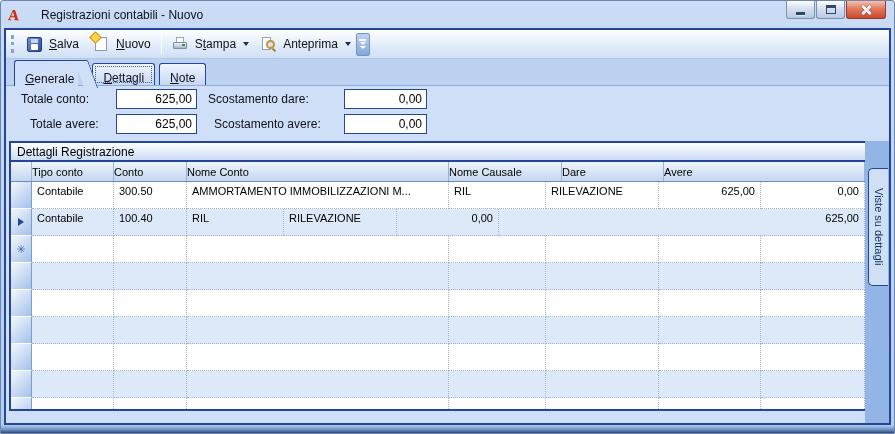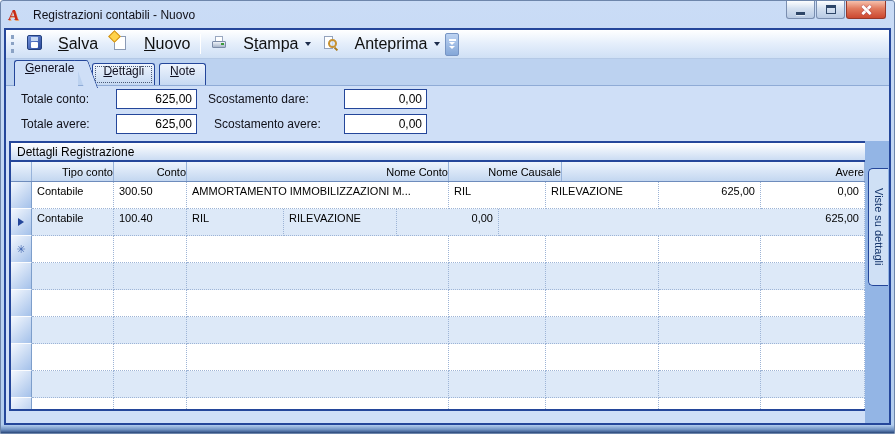--- a/index.html
+++ b/index.html
@@ -5,21 +5,21 @@
   * { box-sizing: border-box; margin: 0; padding: 0; }
   body { background:#fff; font-family:"Liberation Sans", sans-serif; }
 
   .window{position:relative;width:895px;height:434px;background:linear-gradient(#cadcf6,#b2cdee);
     border:1px solid #6e86ab;border-radius:3px 3px 0 0;overflow:hidden}
 
   
   .titlebar{position:absolute;top:0;left:0;right:0;height:27px;display:flex;align-items:center;padding:2px 6px 0 7px}
   .app-icon{width:17px;height:17px;font:900 15px/17px "Liberation Serif",serif;color:#c72a18;
     text-shadow:1px 1px 0 #e8a270;flex:none;transform:skewX(-4deg)}
-  .title-text{margin-left:8px;font-size:12px;color:#101018;padding-bottom:2px}
+  .title-text{margin-left:16px;font-size:12px;color:#101018;padding-bottom:2px}
   .winbtns{position:absolute;top:0;right:8px;display:flex}
   .wbtn{width:29px;height:18px;margin-left:1px;border:1px solid #7a8eb0;border-top:none;
     background:linear-gradient(#fdfeff,#d4e0f0 45%,#b8cae4);border-radius:0 0 3px 3px;
     display:flex;align-items:center;justify-content:center}
   .wbtn-close{background:linear-gradient(#f6c0ac,#e07a5e 45%,#cc4830);border-color:#96382a;width:40px}
   .glyph-min{width:9px;height:3px;background:#2e4668;margin-top:7px;box-shadow:0 1px 0 #fff8}
   .glyph-restore{width:10px;height:9px;border:1px solid #2e4668;border-top:3px solid #2e4668;background:transparent}
   .glyph-close{position:relative;width:12px;height:12px}
   .glyph-close::before,.glyph-close::after{content:'';position:absolute;left:5px;top:0;width:3px;height:12px;
     background:#fff;border-radius:1px;box-shadow:0 0 1px #802}
@@ -28,21 +28,21 @@
 
   
   .client{position:absolute;left:3px;right:3px;top:27px;bottom:8px;border:2px solid #24469a;background:#cfdff7;overflow:hidden}
   .bottom-frame{position:absolute;left:0;right:0;bottom:0;height:8px;
     background:linear-gradient(#b2cdee,#7495c4 55%,#3c5c90 90%,#27436e)}
 
   
   .toolbar{position:absolute;top:0;left:0;right:0;height:29px;display:flex;align-items:center;padding:2px 2px;
     background:linear-gradient(#ffffff,#e4eefb 50%,#cfe0f5);border-bottom:1px solid #b4c9e6}
   .grip{width:0;height:18px;border-left:3px dotted #8aa2c4;margin:0 5px 0 3px}
-  .tbtn{display:flex;gap:16px;padding:3px 7px;font-size:16px;color:#101010;border-radius:2px}
+  .tbtn{display:flex;align-items:center;gap:7px;padding:3px 7px;font-size:12px;color:#101010;border-radius:2px}
   .u{text-decoration:underline}
   .tsep{width:1px;height:20px;background:#a6bad6;border-right:1px solid #fff;margin:0 3px}
   .dd{width:0;height:0;border-left:3px solid transparent;border-right:3px solid transparent;
     border-top:4px solid #1c2c4c;margin:0 4px 0 0}
   .toolbar-overflow{width:14px;height:23px;margin-left:1px;background:linear-gradient(#bdd3f2,#84a7d8);
     border:1px solid #7795c4;border-radius:2px;display:flex;flex-direction:column;align-items:center;justify-content:center;gap:1px}
   .toolbar-overflow .bar{width:7px;height:2px;background:#fff}
   .toolbar-overflow .tri{width:0;height:0;border-left:3px solid transparent;border-right:3px solid transparent;border-top:3px solid #fff}
 
   .ic{width:16px;height:16px;position:relative;flex:none}
@@ -58,42 +58,42 @@
     background:linear-gradient(#eef2f8,#a8b6ca)}
   .ic-print .pdot{position:absolute;right:3px;top:8px;width:3px;height:2px;background:#3a9a3a}
   .ic-preview .page{position:absolute;left:2px;top:1px;width:9px;height:13px;background:#fff;border:1px solid #93a2bc}
   .ic-preview .lens{position:absolute;right:1px;bottom:3px;width:9px;height:9px;border:2px solid #c79130;border-radius:50%;
     background:rgba(214,230,250,.75)}
   .ic-preview .handle{position:absolute;right:0;bottom:1px;width:4px;height:2px;background:#a8781c;transform:rotate(45deg)}
 
   
   .tabstrip{position:absolute;top:29px;left:0;right:0;height:27px;background:#bcd2f0;
     border-bottom:1px solid #8fabd6;display:flex;align-items:flex-end;padding-left:8px}
-  .tab{position:relative;height:22px;display:flex;align-items:flex-start;padding:0 10px;font-size:12px;color:#101020;
+  .tab{position:relative;height:22px;display:flex;align-items:flex-end;padding:0 10px;font-size:12px;color:#101020;
     border:1px solid #24469a;border-bottom:none;border-radius:3px 3px 0 0;
     background:linear-gradient(#eef4fd,#c6d9f2);margin-right:4px}
   .tab-generale{height:26px;background:#cfdff7;z-index:2;border-right:none;border-radius:3px 0 0 0;
     margin-bottom:-1px;padding-right:4px;margin-right:14px}
   .tab-generale::after{content:'';position:absolute;top:-1px;right:-10px;width:13px;height:27px;background:#cfdff7;
     border-top:1px solid #24469a;border-right:1px solid #24469a;transform:skewX(20deg);transform-origin:0 0;border-radius:0 2px 0 0}
   .tab-focus::before{content:'';position:absolute;inset:2px;border:1px dotted #4a5a78}
 
   
   .field-label{position:absolute;font-size:12px;color:#101018;white-space:nowrap}
   .field-input{position:absolute;height:20px;border:1px solid #24469a;background:#fff;
     font:12px "Liberation Sans",sans-serif;text-align:right;padding:0 4px;color:#000}
 
   
   .grid{position:absolute;left:3px;top:111px;width:858px;height:270px;border:2px solid #24469a;
     background:#fff;display:flex;flex-direction:column}
   .grid-caption{flex:none;height:19px;background:linear-gradient(#ffffff,#cbdcf3);font-size:12px;color:#000;
     padding:2px 0 0 6px;border-bottom:2px solid #24469a}
   .grid-header{flex:none;height:20px;display:flex;background:linear-gradient(#eef4fd,#c3d7f0);
     border-bottom:1px solid #6e8cbc;font-size:11px;color:#000}
-  .hc{padding-top:4px;text-align:right;border-right:1px solid #98b3da;white-space:nowrap;overflow:hidden}
+  .hc{padding-top:4px;text-align:left;border-right:1px solid #98b3da;white-space:nowrap;overflow:hidden}
   .grid-rows{flex:1;overflow:hidden;background:#fff}
   .grow{display:flex;height:27px}
   .grow:nth-child(even){background:#dde9f8}
   .gc{font-size:11px;padding:3px 5px 0;border-right:1px dotted #9db4d6;border-bottom:1px dotted #9db4d6;
     white-space:nowrap;overflow:hidden;color:#000}
   .sel{padding:0;border-right:1px solid #7d9ecb;border-bottom:1px solid #fbfcfe;
     background:linear-gradient(135deg,#f4f8fe,#a4c1ea);display:flex;align-items:center;justify-content:center}
   .c-sel{width:21px;flex:none}.c-tipo{width:82px;flex:none}.c-conto{width:73px;flex:none}
   .c-nome{width:262px;flex:none}.c-caus{width:97px;flex:none}.c-ncaus{width:113px;flex:none}
   .c-dare{width:102px;flex:none}.c-avere{flex:1}
@@ -176,33 +176,34 @@
       </div>
       <div class="tab">
         <span><span class="u">N</span><span>ote</span></span>
       </div>
     </div>
 
     <div class="field-label" style="left:15px;top:62px">Totale conto:</div>
     <input class="field-input" style="left: 110px; top: 59px; width: 81px;" value="625,00">
     <div class="field-label" style="left:202px;top:62px">Scostamento dare:</div>
     <input class="field-input" style="left: 338px; top: 59px; width: 83px;" value="0,00">
-    <div class="field-label" style="left:15px;top:87px">Totale avere:</div>
+    <div class="field-label" style="left:24px;top:87px">Totale avere:</div>
     <input class="field-input" style="left: 110px; top: 84px; width: 81px;" value="625,00">
     <div class="field-label" style="left:208px;top:87px">Scostamento avere:</div>
     <input class="field-input" style="left: 338px; top: 84px; width: 83px;" value="0,00">
 
     <div class="grid">
       <div class="grid-caption">Dettagli Registrazione</div>
       <div class="grid-header">
         <div class="hc c-sel"></div>
         <div class="hc c-tipo">Tipo conto</div>
         <div class="hc c-conto">Conto</div>
         <div class="hc c-nome">Nome Conto</div>
         <div class="hc c-ncaus">Nome Causale</div>
+        <div class="hc c-dare">Dare</div>
         <div class="hc c-avere">Avere</div>
       </div>
       <div class="grid-rows">
         <div class="grow">
           <div class="gc sel c-sel"></div>
           <div class="gc c-tipo">Contabile</div>
           <div class="gc c-conto">300.50</div>
           <div class="gc c-nome">AMMORTAMENTO IMMOBILIZZAZIONI M...</div>
           <div class="gc c-caus">RIL</div>
           <div class="gc c-ncaus">RILEVAZIONE</div>

